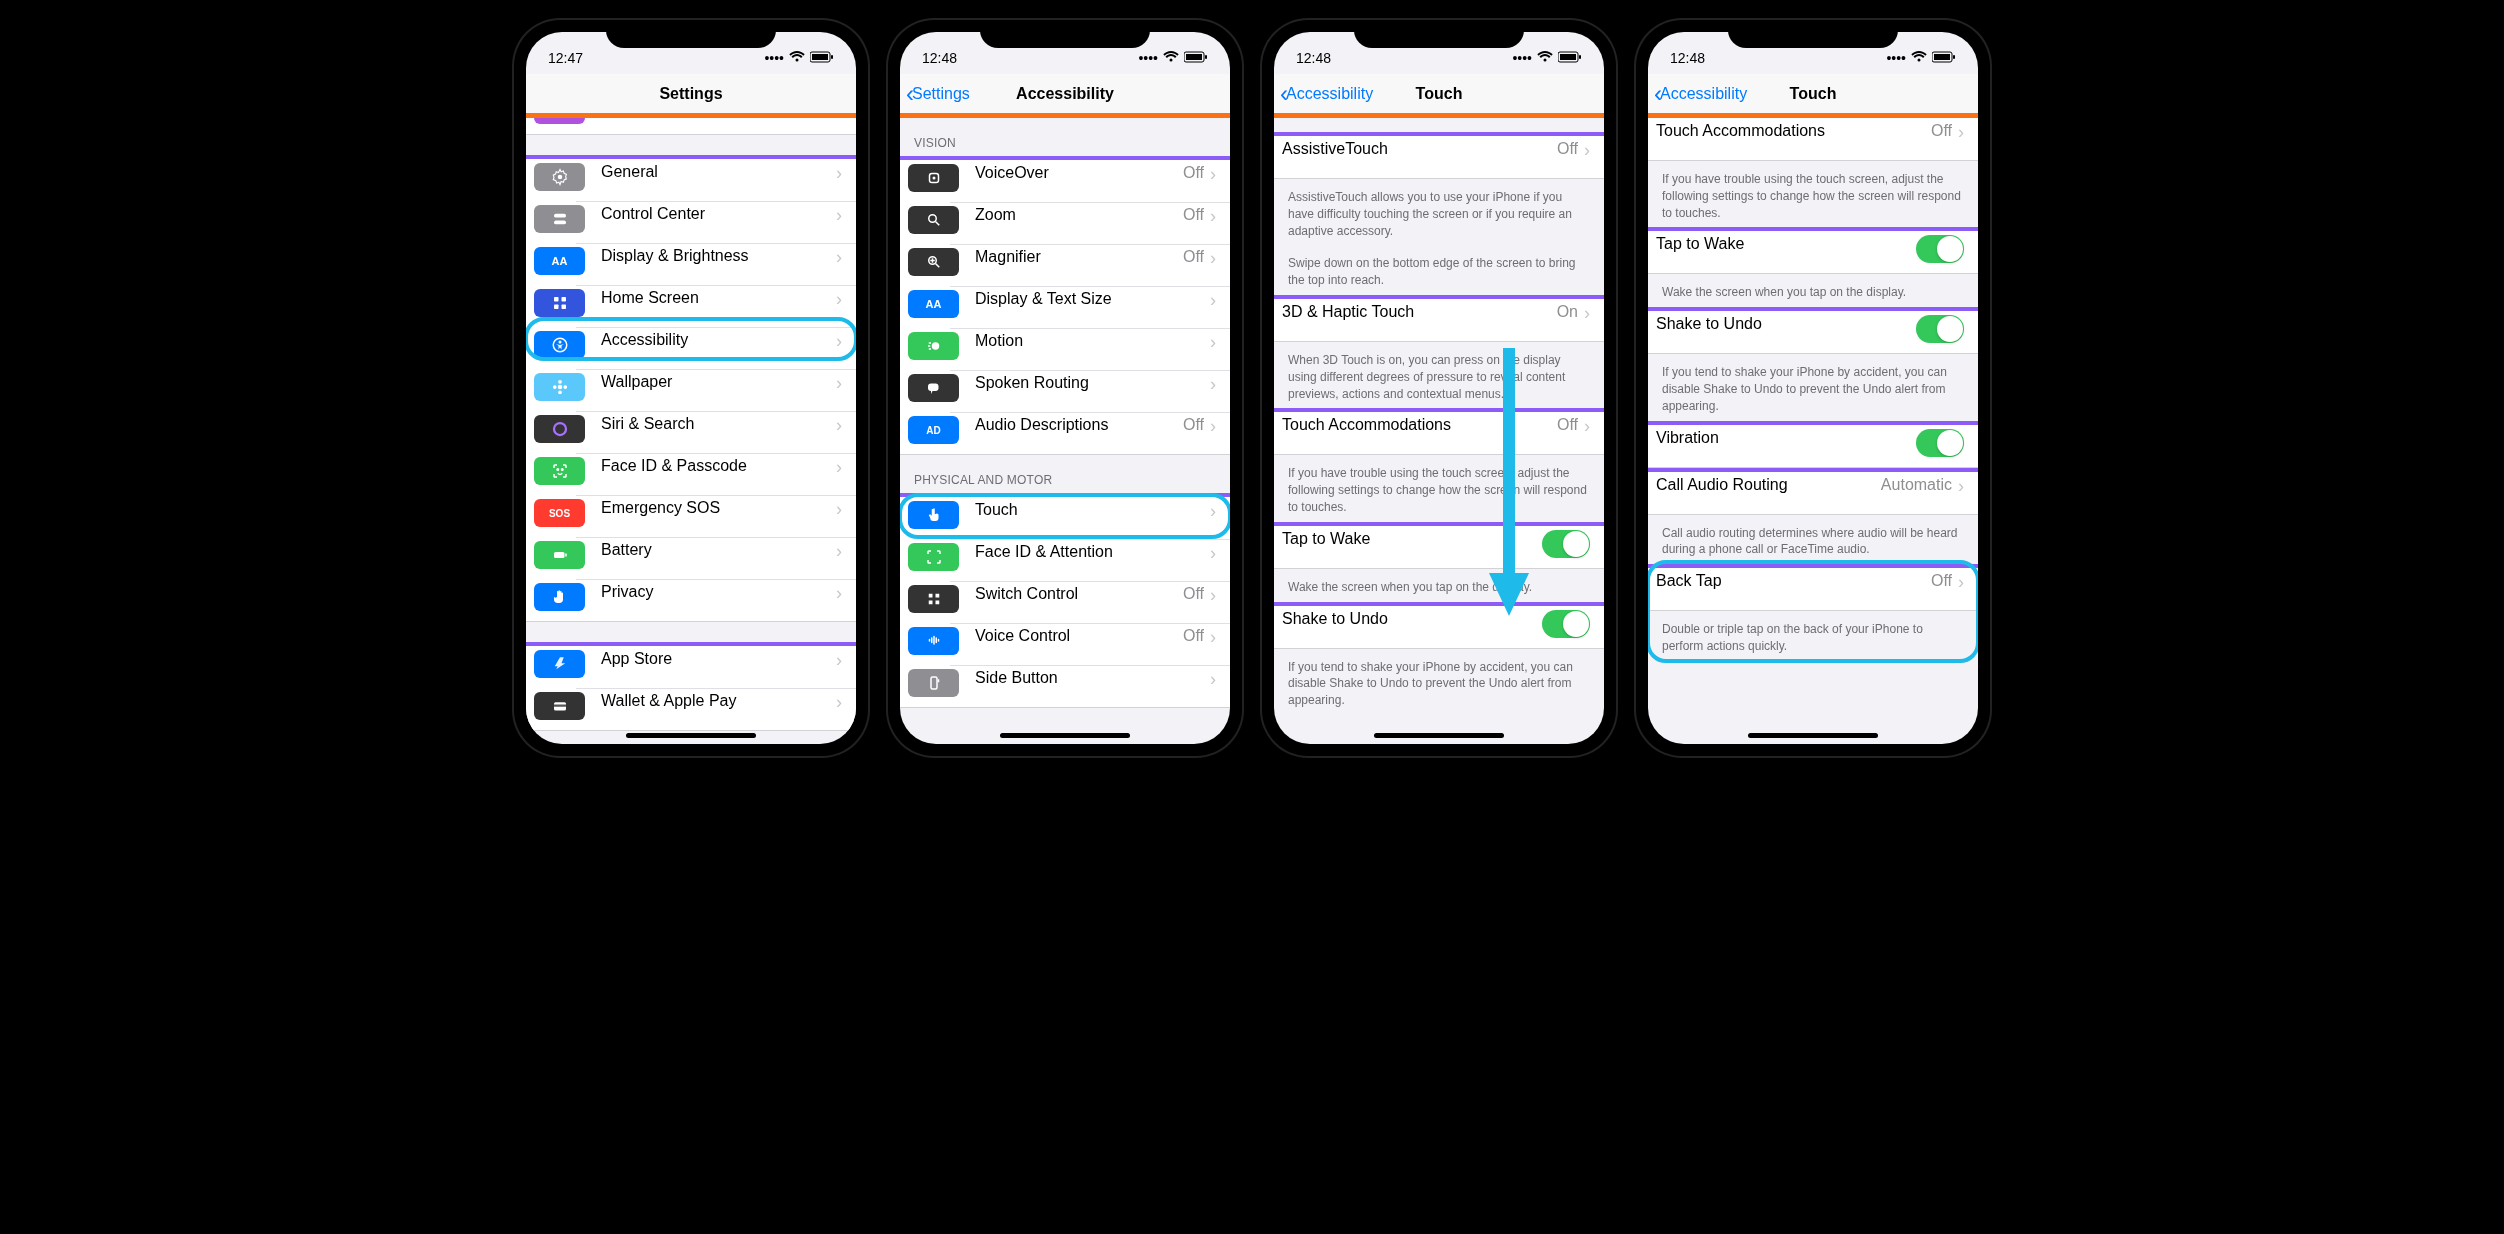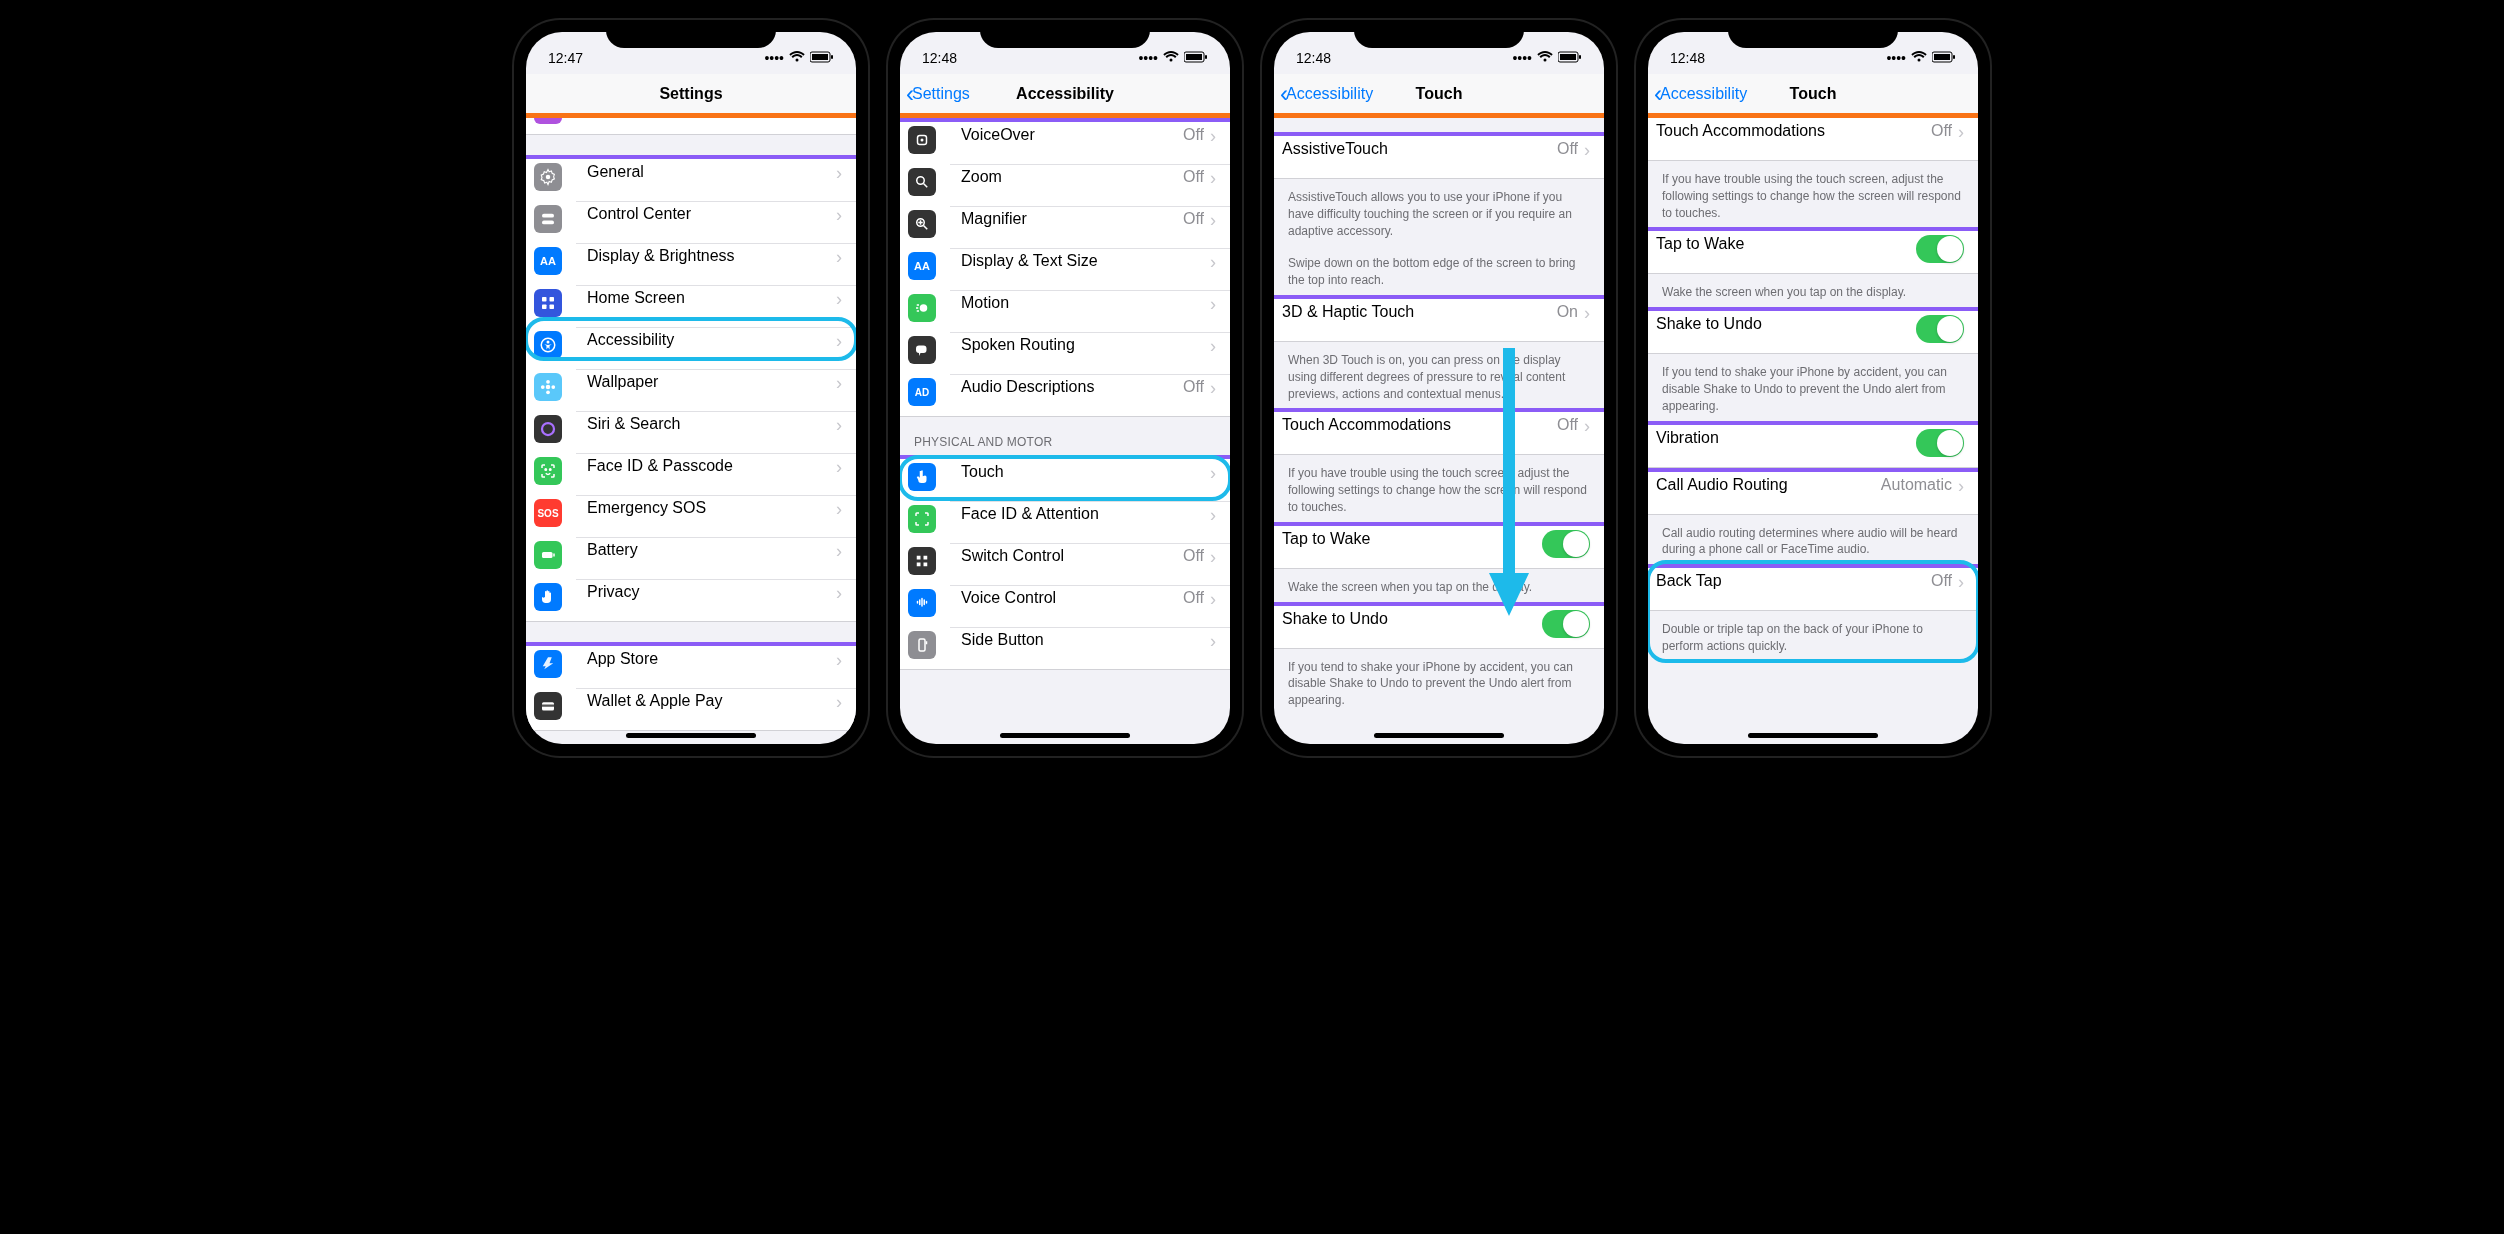--- a/index.html
+++ b/index.html
@@ -12,21 +12,21 @@
   .navbar { height: 44px; background: #f8f8f9; border-bottom: 5px solid #f97316; display: flex; align-items: center; justify-content: center; position: relative; }
   .navbar .title { font-size: 16px; font-weight: 600; }
   .navbar .back { position: absolute; left: 6px; display: flex; align-items: center; color: #007aff; font-size: 16px; }
   .navbar .back .chev { font-size: 24px; line-height: 1; margin-right: -2px; }
   .content { height: calc(100% - 86px); overflow: hidden; }
   .group-header { font-size: 12px; color: #6d6d72; padding: 18px 14px 6px; text-transform: uppercase; letter-spacing: 0.2px; }
   .group-desc { font-size: 12px; color: #6d6d72; padding: 10px 14px 6px; line-height: 1.4; }
   .row-list { background: #fff; border-top: 4px solid #8b5cf6; border-bottom: 1px solid #d1d1d6; }
   .row { display: flex; align-items: flex-start; min-height: 42px; padding: 4px 14px 4px 8px; position: relative; }
   .row + .row::before { content: ""; position: absolute; left: 50px; right: 0; top: 0; height: 1px; background: #e0e0e4; }
-  .row .icon { width: 28px; height: 28px; border-radius: 6px; margin-right: 25px; display: flex; align-items: center; justify-content: center; flex-shrink: 0; }
+  .row .icon { width: 51px; height: 28px; border-radius: 6px; margin-right: 16px; display: flex; align-items: center; justify-content: center; flex-shrink: 0; }
   .row .label { flex: 1; font-size: 16px; color: #000; }
   .row .value { font-size: 16px; color: #8e8e93; margin-right: 6px; }
   .row .chevron { color: #c7c7cc; font-size: 18px; }
   .toggle { width: 48px; height: 28px; border-radius: 14px; background: #e9e9eb; position: relative; flex-shrink: 0; }
   .toggle::after { content: ""; position: absolute; width: 26px; height: 26px; background: #fff; border-radius: 50%; top: 1px; left: 1px; box-shadow: 0 1px 3px rgba(0,0,0,.2); transition: .2s; }
   .toggle.on { background: #34c759; }
   .toggle.on::after { left: 21px; }
   .homebar { position: absolute; bottom: 6px; left: 50%; transform: translateX(-50%); width: 130px; height: 5px; background: #000; border-radius: 3px; z-index: 5;}
   .highlight { position: absolute; border: 4px solid #1dbaea; border-radius: 20px; pointer-events: none; z-index: 4; }
   .arrow-down { position: absolute; z-index: 5; pointer-events: none; }
@@ -236,20 +236,21 @@
         </span>
     </div>
     <div class="navbar">
       <div class="back">
           <span class="chev">‹</span>
           <span>Settings</span>
         </div>
       <span class="title">Accessibility</span>
     </div>
     <div class="content">
+      <div class="group-header">VISION</div>
       <div class="row-list">
         <div class="row">
             <div class="icon ic-dark">
               <svg viewBox="0 0 24 24" fill="#fff">
                 <rect x="6" y="6" width="12" height="12" rx="3" fill="none" stroke="#fff" stroke-width="2"></rect>
                 <circle cx="12" cy="12" r="2"></circle>
               </svg>
             </div>
             <span class="label">VoiceOver</span>
             <span class="value">Off</span>

